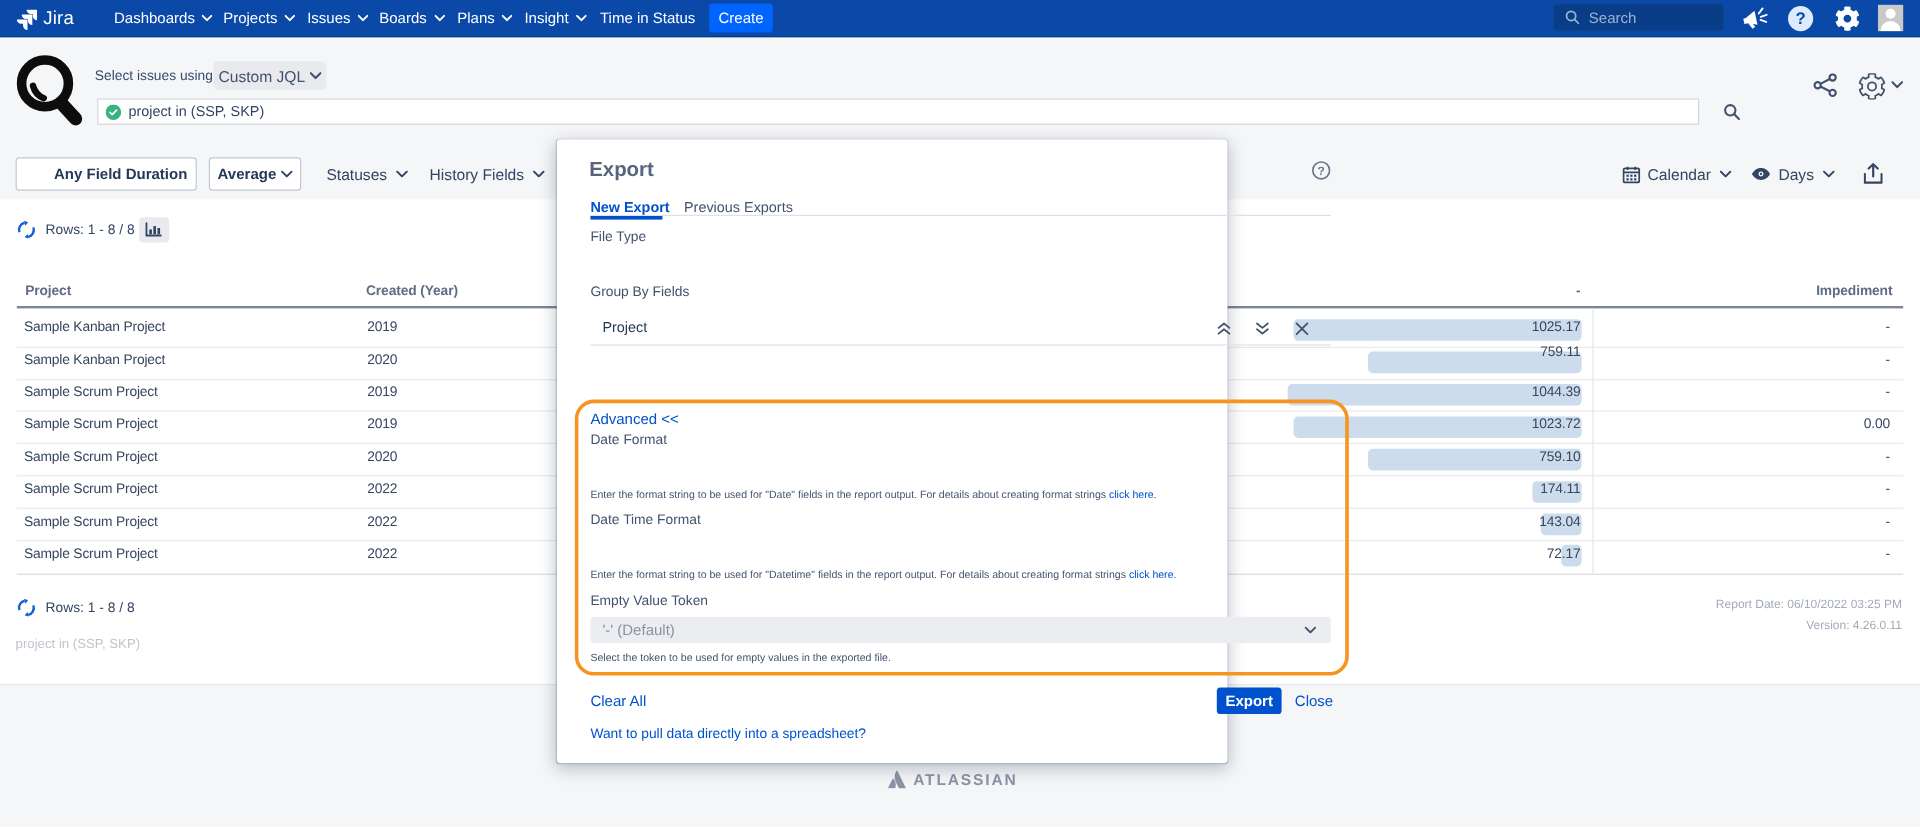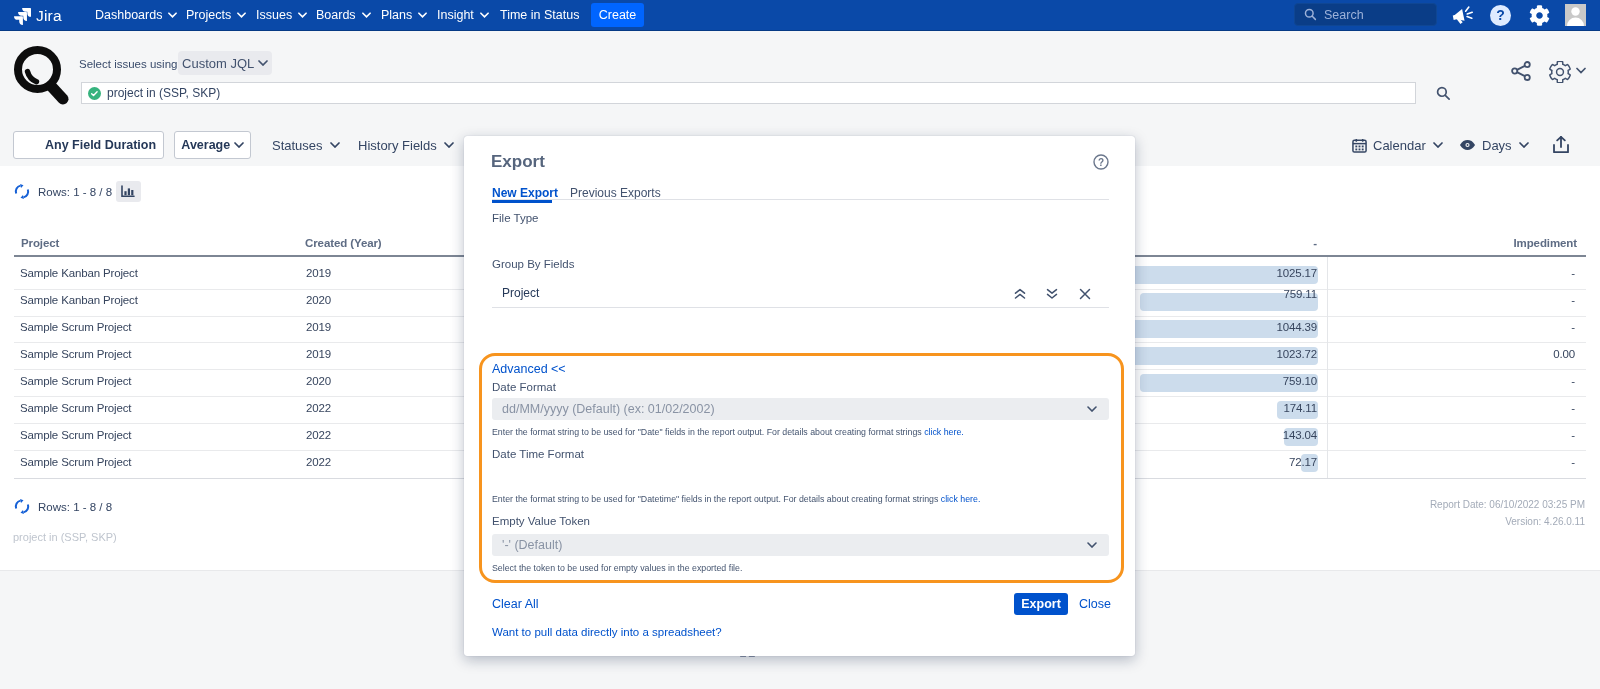--- a/index.html
+++ b/index.html
@@ -19,21 +19,21 @@
 #footer{position:absolute;left:0;top:570px;width:1600px;height:119px;background:#f5f6f7;border-top:1px solid #e8e9eb}
 .btn{background:#fff;border:1px solid #c3c8d1;border-radius:3px;display:flex;align-items:center;font-size:12.5px;color:#253858;font-weight:bold;white-space:nowrap}
 .ddtext{display:flex;align-items:center;font-size:13px;color:#344563;white-space:nowrap}
 .link{color:#0052cc}
 
 .th{position:absolute;font-size:11.5px;font-weight:bold;color:#5e6c84;white-space:nowrap;letter-spacing:-0.1px}
 .td{position:absolute;font-size:11.5px;color:#37455e;white-space:nowrap;letter-spacing:-0.15px}
 .rowline{position:absolute;left:14px;width:1572px;height:1px;background:#e9eaec}
 .bar{position:absolute;background:#ccdcec;border-radius:4px;height:18px}
 
-#modal{position:absolute;left:464px;top:136px;width:671px;height:520px;background:#fff;border-radius:3px;box-shadow:0 4px 14px rgba(9,30,66,.28),0 0 1px rgba(9,30,66,.3);z-index:10}
+#modal{position:absolute;left:464px;top:116px;width:559px;height:520px;background:#fff;border-radius:3px;box-shadow:0 4px 14px rgba(9,30,66,.28),0 0 1px rgba(9,30,66,.3);z-index:10}
 .mlabel{position:absolute;left:28px;font-size:11.5px;color:#42526e}
 .msel{position:absolute;left:28px;width:617px;background:#ebedf0;border-radius:3px;display:flex;align-items:center;font-size:14px}
 .mhelp{position:absolute;left:28px;font-size:8.8px;color:#44546f;white-space:nowrap}
 .chev{position:absolute;right:12px}
 </style>
 </head>
 <body>
 <div id="band"></div>
 <div id="footer"></div>
 <div id="nav">
@@ -276,25 +276,20 @@
   <svg class="abs" style="left:582px;top:152px" width="12" height="12" viewBox="0 0 12 12">
       <path d="M1.5 1.6L6 5.2l4.5-3.6M1.5 6.4L6 10l4.5-3.6" stroke="#42526e" stroke-width="1.5" fill="none" stroke-linecap="round" stroke-linejoin="round"></path>
     </svg>
   <svg class="abs" style="left:615px;top:152px" width="12" height="12" viewBox="0 0 12 12">
       <path d="M1.5 1.5l9 9M10.5 1.5l-9 9" stroke="#42526e" stroke-width="1.5" stroke-linecap="round"></path>
     </svg>
   <div class="abs" style="left:28px;top:171px;width:617px;height:1px;background:#dfe1e6"></div>
   <div class="abs" style="left:15px;top:217px;width:645px;height:230px;border:3.5px solid #f7941e;border-radius:16px"></div>
   <div class="abs" style="left:28px;top:226px;font-size:12.5px;color:#0052cc">Advanced &lt;&lt;</div>
   <div class="mlabel" style="top:245px">Date Format</div>
-  <div class="msel" style="top:262px;height:22px;color:#8993a4;padding-left:10px;font-size:12.5px">dd/MM/yyyy (Default) (ex: 01/02/2002)
-    <svg class="chev" width="10" height="6" viewBox="0 0 10 6">
-        <path d="M1 1l4 4 4-4" stroke="#42526e" stroke-width="1.6" fill="none" stroke-linecap="round"></path>
-      </svg>
-  </div>
   <div class="mhelp" style="top:291px">Enter the format string to be used for "Date" fields in the report output. For details about creating format strings <span class="link">click here.</span></div>
   <div class="mlabel" style="top:312px">Date Time Format</div>
   <div class="mhelp" style="top:358px">Enter the format string to be used for "Datetime" fields in the report output. For details about creating format strings <span class="link">click here.</span></div>
   <div class="mlabel" style="top:379px">Empty Value Token</div>
   <div class="msel" style="top:398px;height:22px;color:#8993a4;padding-left:10px;font-size:12.5px">'-' (Default)
     <svg class="chev" width="10" height="6" viewBox="0 0 10 6">
         <path d="M1 1l4 4 4-4" stroke="#42526e" stroke-width="1.6" fill="none" stroke-linecap="round"></path>
       </svg>
   </div>
   <div class="mhelp" style="top:427px">Select the token to be used for empty values in the exported file.</div>

